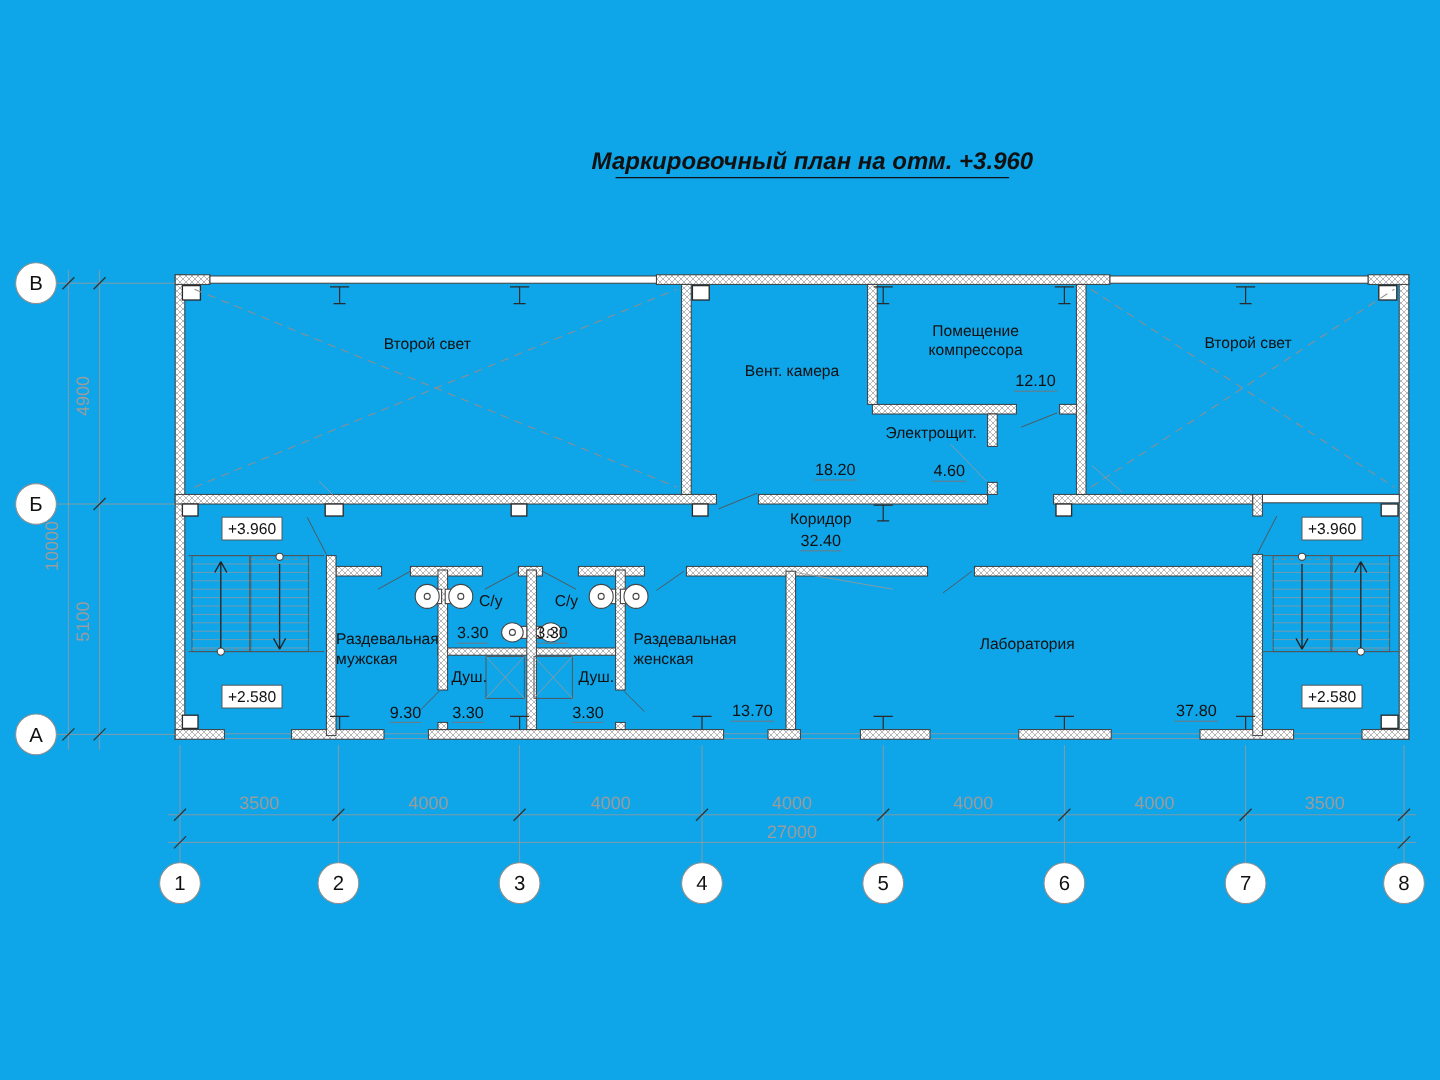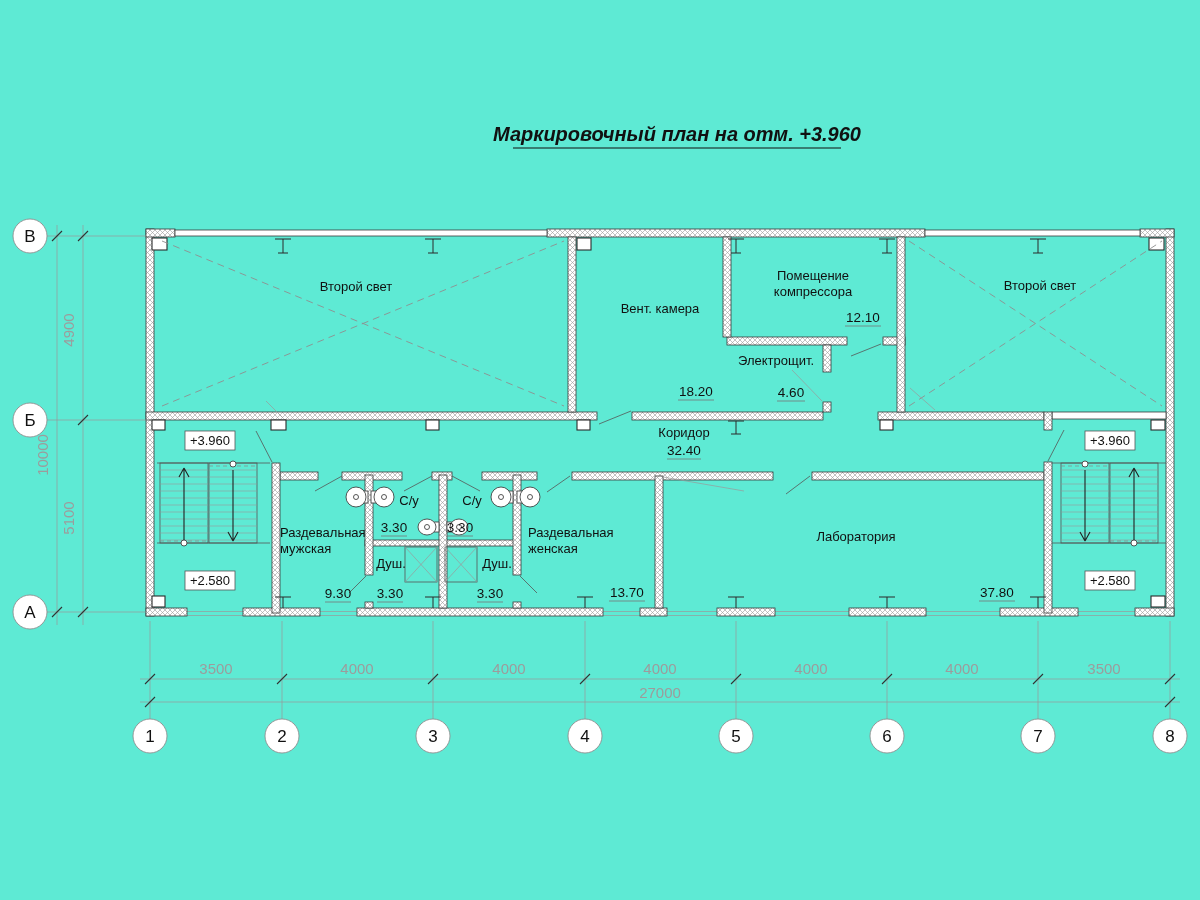--- a/index.html
+++ b/index.html
@@ -1,16 +1,16 @@
 <!DOCTYPE html>
 <html><head>
 <meta charset="utf-8">
 <style>
   html,body{margin:0;padding:0;background:#fff;}
-  .page{width:1200px;height:900px;background:#5eead4;position:relative;font-family:"Liberation Sans",sans-serif;}
+  .page{width:1200px;height:900px;background:#0ea5e9;position:relative;font-family:"Liberation Sans",sans-serif;}
   svg{display:block;}
   .w   {fill:url(#hatch);stroke:#3a3a3a;stroke-width:0.8;}
   .tw  {fill:#fff;stroke:#3a3a3a;stroke-width:0.8;}
   .sq  {fill:#fff;stroke:#2a2a2a;stroke-width:1.1;}
   .ibeam{stroke:#2a2a2a;stroke-width:1;fill:none;}
   .ln  {stroke:#555;stroke-width:0.8;fill:none;}
   .thin{stroke:#9a9a9a;stroke-width:0.7;fill:none;}
   .dash{stroke:#8f8f8f;stroke-width:0.9;stroke-dasharray:7 5;fill:none;}
   .cut {stroke:#888;stroke-width:0.7;stroke-dasharray:4 3;fill:none;}
   .tread{stroke:#999;stroke-width:0.6;fill:none;}

